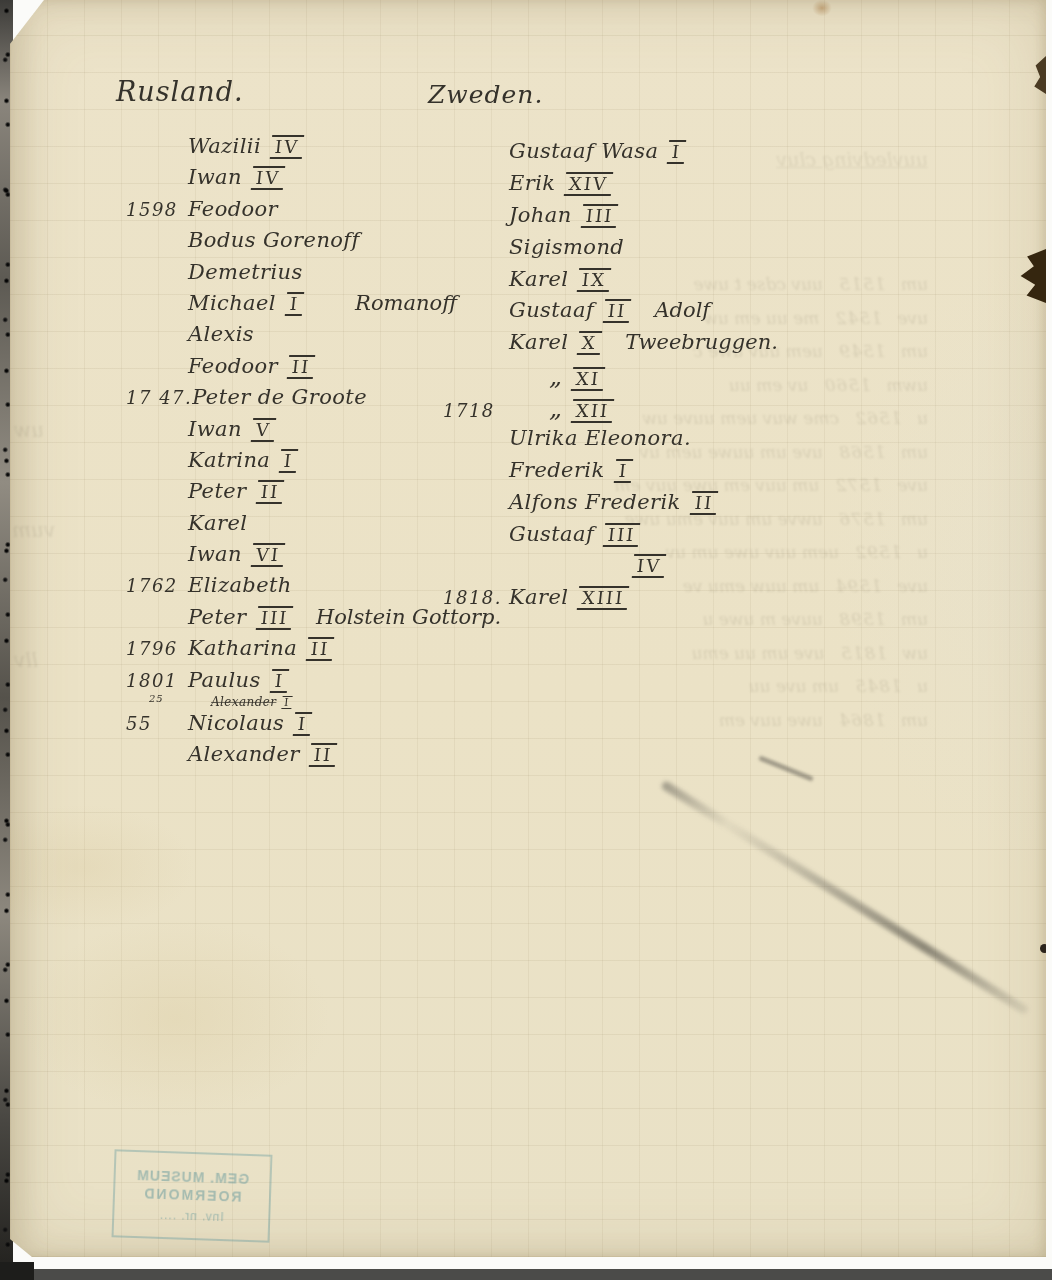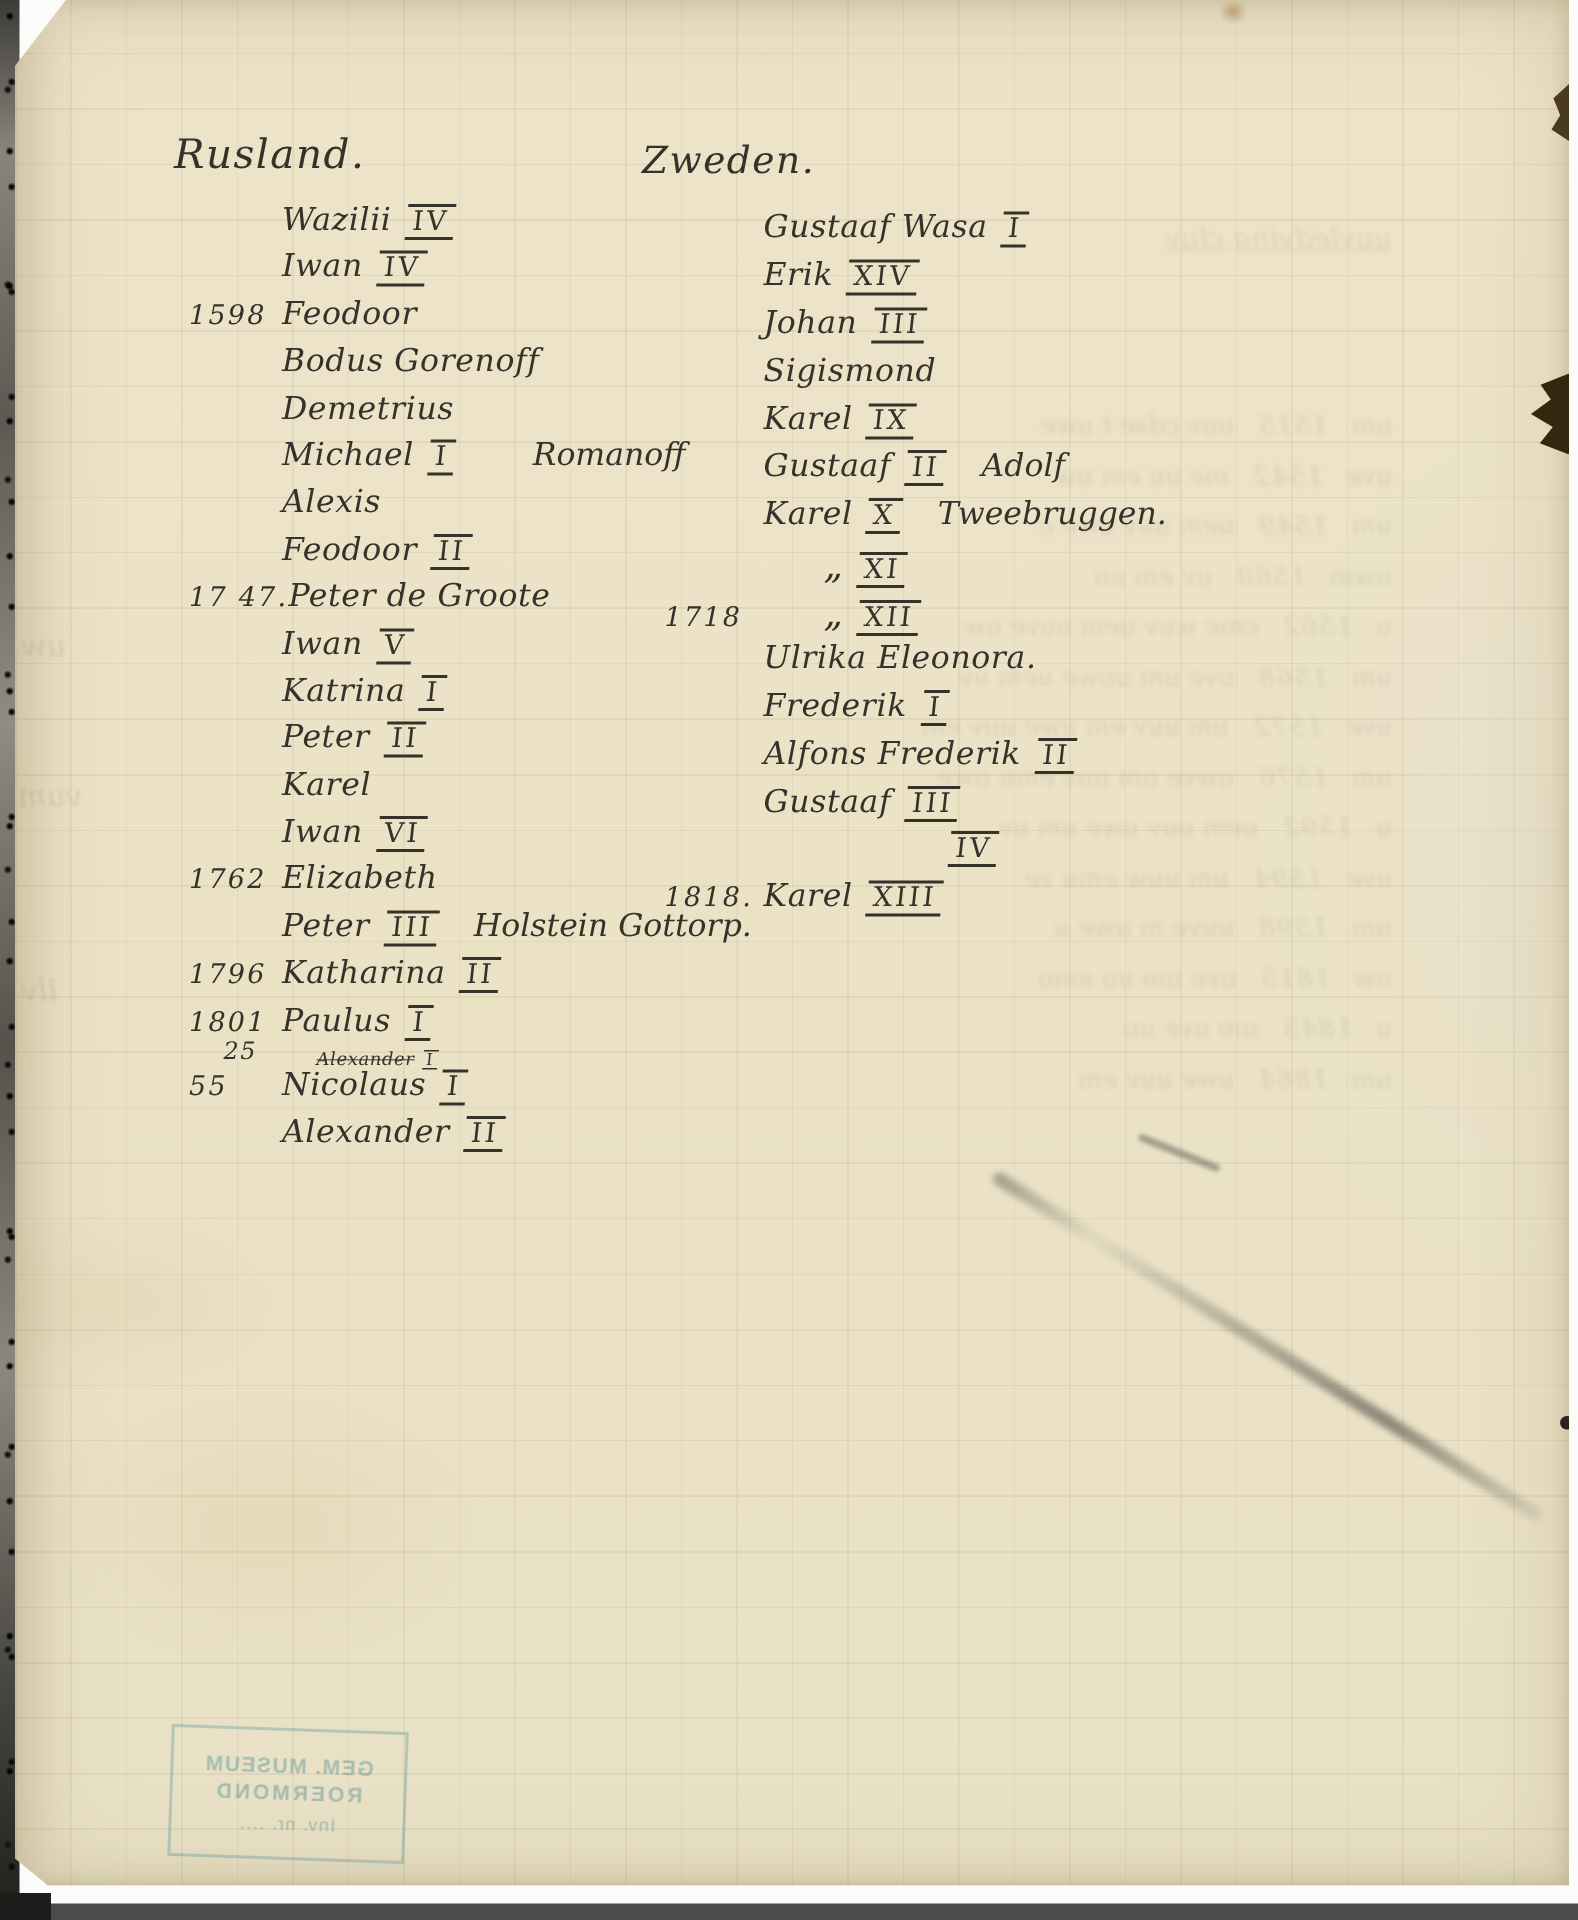--- a/index.html
+++ b/index.html
@@ -32,21 +32,21 @@
       repeating-linear-gradient(0deg, rgba(166,151,116,.15) 0 1px, transparent 1px 37px),
       repeating-linear-gradient(90deg, rgba(166,151,116,.13) 0 1px, transparent 1px 37px),
       linear-gradient(180deg,#ece3c9 0%,#ebe2c6 55%,#e9e1c6 100%);
     box-shadow:
       inset 0 0 70px rgba(125,104,62,.18),
       inset 14px 0 26px rgba(120,100,60,.16),
       inset -4px 0 10px rgba(140,120,80,.18),
       2px 3px 3px rgba(90,85,68,.45);
   }
   
-  .heading{position:absolute;font-style:italic;font-size:27px;letter-spacing:1px;color:#35322b;margin-top:12px;}
+  .heading{position:absolute;font-style:italic;font-size:27px;letter-spacing:1px;color:#35322b;}
   #heading-rusland{left:106px;top:76px;}
   #heading-zweden{left:418px;top:80px;font-size:25px;}
   
   .col{position:absolute;display:flex;flex-direction:column;font-style:italic;color:#35322b;}
   #col-rusland{left:70px;top:134px;width:470px;}
   #col-zweden{left:386px;top:139px;width:600px;}
   .row{display:flex;align-items:baseline;height:31.4px;white-space:nowrap;}
   #col-zweden .row{height:31.9px;}
   .year{flex:0 0 62px;padding-left:5px;font-size:18px;letter-spacing:1.5px;margin-left:41px;}
   #col-zweden .year{flex-basis:66px;padding-left:6px;}
@@ -56,21 +56,21 @@
     font-size:18px;letter-spacing:2px;line-height:1;
     border-top:2px solid #35322b;border-bottom:2px solid #35322b;
     transform:skewX(-6deg);
   }
   .suffix{margin-left:24px;font-size:21px;text-align:center;}
   .wide-suffix .suffix{margin-left:52px;}
   .ditto .name{padding-left:40px;font-size:25px;}
   .indent .rn{margin-left:124px;}
   .inserted{height:16px;font-size:12px;margin-top:-4px;}
   .inserted .name{font-size:12px;text-decoration:line-through;text-decoration-thickness:1px;text-decoration-color:rgba(53,50,43,.65);}
-  .inserted .year{font-size:16px;padding-left:28px;position:relative;top:-4px;letter-spacing:1px;}
+  .inserted .year{font-size:10px;padding-left:28px;position:relative;top:-4px;letter-spacing:1px;}
   .inserted .rn{font-size:11px;margin-left:6px;border-width:1.5px;padding:0 2px;}
   
   .bleed{transform:scaleX(-1);filter:blur(1.3px);opacity:.5;color:rgba(122,114,92,.34);font-style:italic;}
   #bleed-heading{position:absolute;left:648px;top:148px;width:270px;font-size:19px;text-decoration:underline;opacity:.42;}
   #bleed-lines{position:absolute;left:608px;top:268px;width:438px;font-size:17px;line-height:33.5px;}
   #bleed-lines .bl{padding-left:128px;white-space:nowrap;}
   #bleed-lines .by{margin:0 10px;letter-spacing:1px;}
   .side-mark{position:absolute;font-size:20px;transform:scaleX(-1);filter:blur(1.1px);opacity:.4;color:rgba(120,112,92,.4);font-style:italic;}
   
   .stamp{

